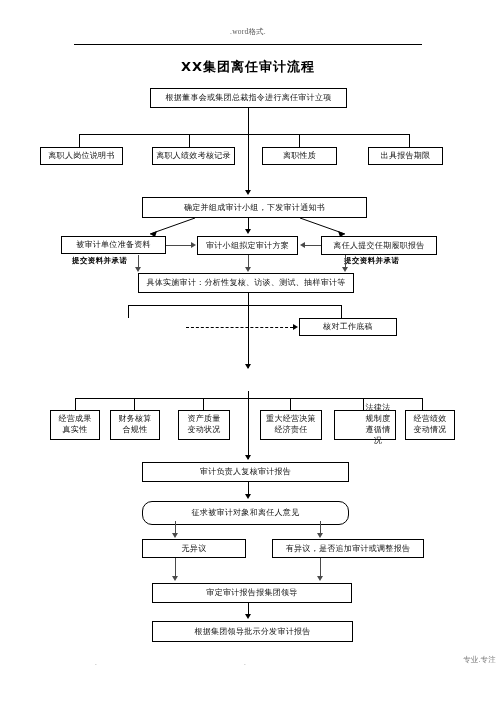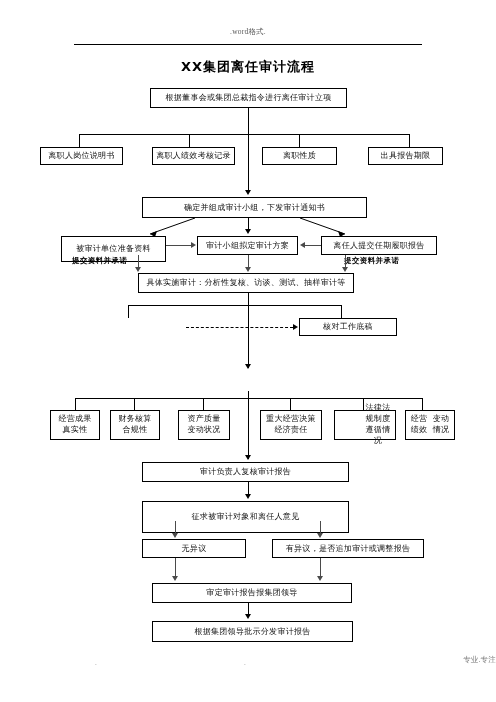--- a/index.html
+++ b/index.html
@@ -189,21 +189,21 @@
   <div class="box" style="left:368px; top:147px; width:75px; height:18px;">出具报告期限</div>
 
   <div class="v-line" style="left:248px; top:134px; height:58px;"></div>
   <div class="arrow-down" style="left:245px; top:190px;"></div>
 
   <div class="box" style="left:142px; top:197px; width:225px; height:21px;">确定并组成审计小组，下发审计通知书</div>
 
   <div class="v-line" style="left:248px; top:218px; height:13px;"></div>
   <div class="arrow-down" style="left:245px; top:229px;"></div>
 
-  <div class="box" style="left:61px; top:236px; width:105px; height:26px;">被审计单位准备资料</div>
+  <div class="box" style="left:61px; top:236px; width:105px; height:18px;">被审计单位准备资料</div>
   <div class="box" style="left:321px; top:236px; width:116px; height:19px;">离任人提交任期履职报告</div>
   <div class="box" style="left:197px; top:236px; width:101px; height:19px;">审计小组拟定审计方案</div>
 
   <div class="h-line thick" style="left:166px; top:245px; width:25px;"></div>
   <div class="arrow-right grey" style="left:191px; top:242px;"></div>
 
   <div class="h-line thick" style="left:305px; top:245px; width:16px;"></div>
   <div class="arrow-left grey" style="left:300px; top:242px;"></div>
 
   <div class="caption" style="left:72px; top:256px;">提交资料并承诺</div>
@@ -257,33 +257,33 @@
     <span>变动状况</span>
   </div>
   <div class="box two-line" style="left:260px; top:410px; width:62px; height:30px; flex-direction:column;">
     <span>重大经营决策</span>
     <span>经济责任</span>
   </div>
   <div class="box two-line" style="left:334px; top:410px; width:62px; height:30px; flex-direction:column;padding-left:28px;">
     <span>法律法规制度</span>
     <span>遵循情况</span>
   </div>
-  <div class="box two-line" style="left:405px; top:410px; width:50px; height:30px; flex-direction:row;">
+  <div class="box two-line" style="left:405px; top:410px; width:50px; height:30px; flex-direction:column;">
     <span>经营绩效</span>
     <span>变动情况</span>
   </div>
 
   <div class="arrow-down" style="left:245px; top:455px;"></div>
 
   <div class="box" style="left:142px; top:462px; width:207px; height:20px;">审计负责人复核审计报告</div>
 
   <div class="v-line" style="left:248px; top:482px; height:15px;"></div>
   <div class="arrow-down" style="left:245px; top:494px;"></div>
 
-  <div class="box" style="left:142px; top:501px; width:207px; height:32px;">征求被审计对象和离任人意见</div>
+  <div class="box" style="left:142px; top:501px; width:207px; height:24px;border-radius:10px;">征求被审计对象和离任人意见</div>
 
   <div class="v-line thick" style="left:175px; top:521px; height:14px;"></div>
   <div class="arrow-down grey" style="left:172px; top:533px;"></div>
 
   <div class="v-line thick" style="left:320px; top:521px; height:14px;"></div>
   <div class="arrow-down grey" style="left:317px; top:533px;"></div>
 
   <div class="box" style="left:142px; top:539px; width:104px; height:19px;">无异议</div>
   <div class="box" style="left:272px; top:539px; width:152px; height:19px;">有异议，是否追加审计或调整报告</div>
 

